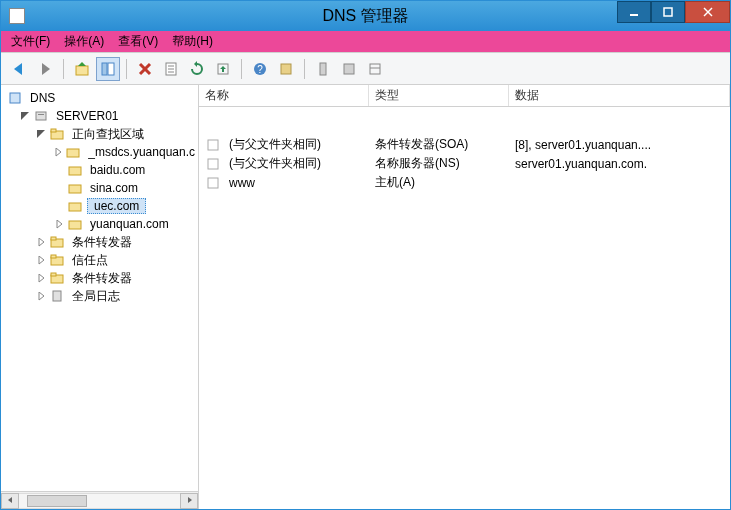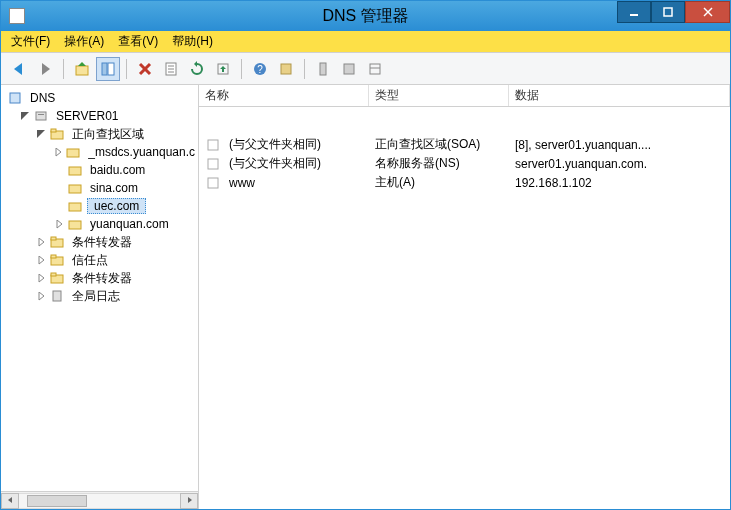--- a/index.html
+++ b/index.html
@@ -46,21 +46,21 @@
       justify-content: center;
       background: #1f6ea5;
       border: 1px solid #0d4a73;
       margin-top: 0;
       cursor: pointer;
     }
     .win-btn.close { background: #c94f3f; border-color: #a03a2c; width: 45px; }
     .win-btn svg { display: block; }
     .menubar {
       height: 22px;
-      background: #fde047;
+      background: #ec4899;
       border-bottom: 1px solid #d0d0d0;
       display: flex;
       align-items: center;
       padding-left: 10px;
       gap: 14px;
     }
     .menu-item { cursor: pointer; color: #000; }
     .toolbar {
       height: 32px;
       background: #f5f6f7;
@@ -490,21 +490,21 @@
     <div class="list-body">
       <div class="list-row">
         <div class="cell cell-name">
           <span class="ticon">
               <svg width="14" height="14">
                 <rect x="2" y="2" width="10" height="10" fill="#fff" stroke="#aaa"></rect>
               </svg>
             </span>
           <span>(与父文件夹相同)</span>
         </div>
-        <div class="cell cell-type">正向查找区域(SOA)</div>
+        <div class="cell cell-type">条件转发器(SOA)</div>
         <div class="cell cell-data">[8], server01.yuanquan....</div>
       </div>
       <div class="list-row">
         <div class="cell cell-name">
           <span class="ticon">
               <svg width="14" height="14">
                 <rect x="2" y="2" width="10" height="10" fill="#fff" stroke="#aaa"></rect>
               </svg>
             </span>
           <span>(与父文件夹相同)</span>
@@ -515,17 +515,16 @@
       <div class="list-row">
         <div class="cell cell-name">
           <span class="ticon">
               <svg width="14" height="14">
                 <rect x="2" y="2" width="10" height="10" fill="#fff" stroke="#aaa"></rect>
               </svg>
             </span>
           <span>www</span>
         </div>
         <div class="cell cell-type">主机(A)</div>
-        <div class="cell cell-data">192.168.1.102</div>
       </div>
     </div>
   </div>
 </div>
 
 </body></html>

